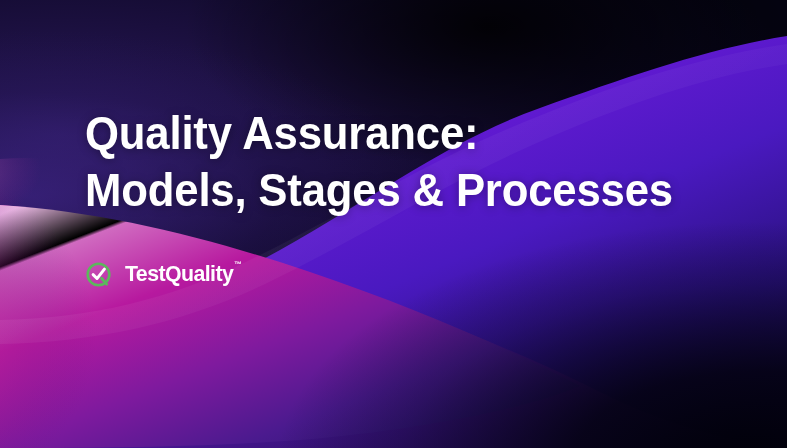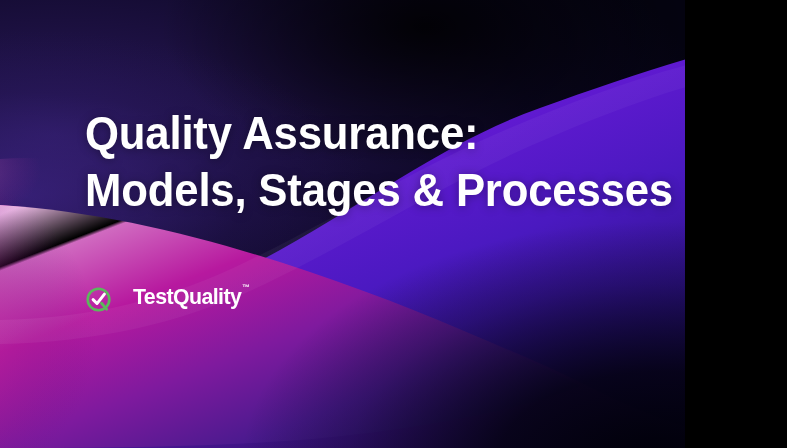--- a/index.html
+++ b/index.html
@@ -2,21 +2,21 @@
 <html><head>
 <meta charset="utf-8">
 <style>
   html, body {
     margin: 0;
     padding: 0;
     background: #000;
   }
   #banner {
     position: relative;
-    width: 685px;
+    width: 787px;
     height: 448px;
     overflow: hidden;
     background: #05030d;
     font-family: "Liberation Sans", sans-serif;
     -webkit-font-smoothing: antialiased;
   }
 
   
   .layer {
     position: absolute;
@@ -69,23 +69,23 @@
     white-space: nowrap;
     text-shadow: 0 1px 10px rgba(0,0,0,.35);
   }
   .headline .line { display: block; }
 
   .logo {
     position: absolute;
     left: 0;
     top: 258px;
     display: flex;
-    gap: 21px;
+    align-items: center;
+    gap: 13px;
     height: 32px;
-    margin-top: 28px;
   }
   .logo-mark { width: 27px; height: 27px; display: block; }
   .logo-word {
     position: relative;
     color: #ffffff;
     font-size: 22px;
     font-weight: 700;
     letter-spacing: -0.6px;
     line-height: 1;
     white-space: nowrap;

